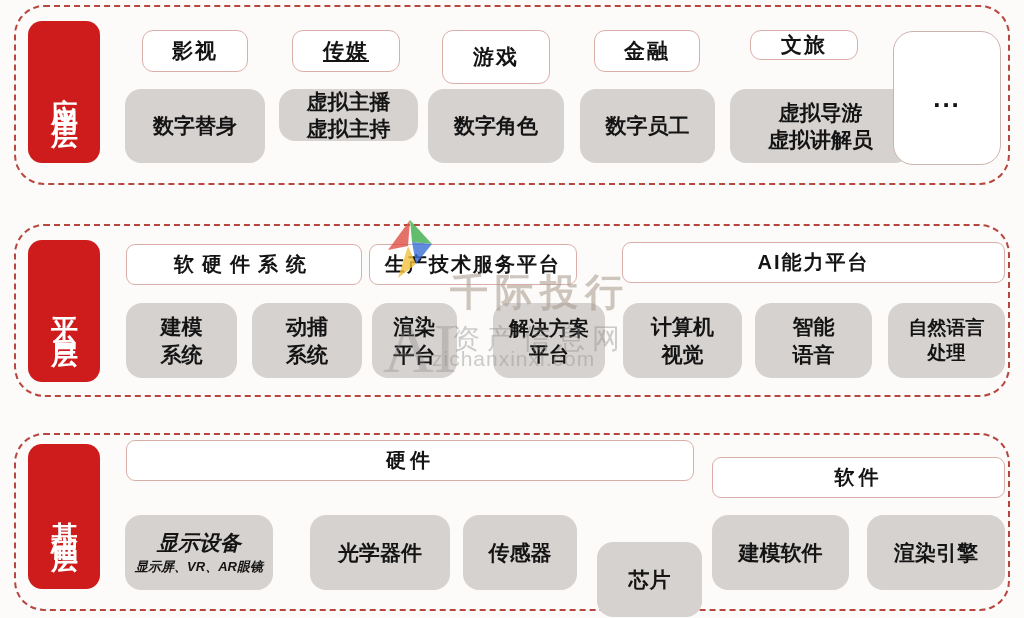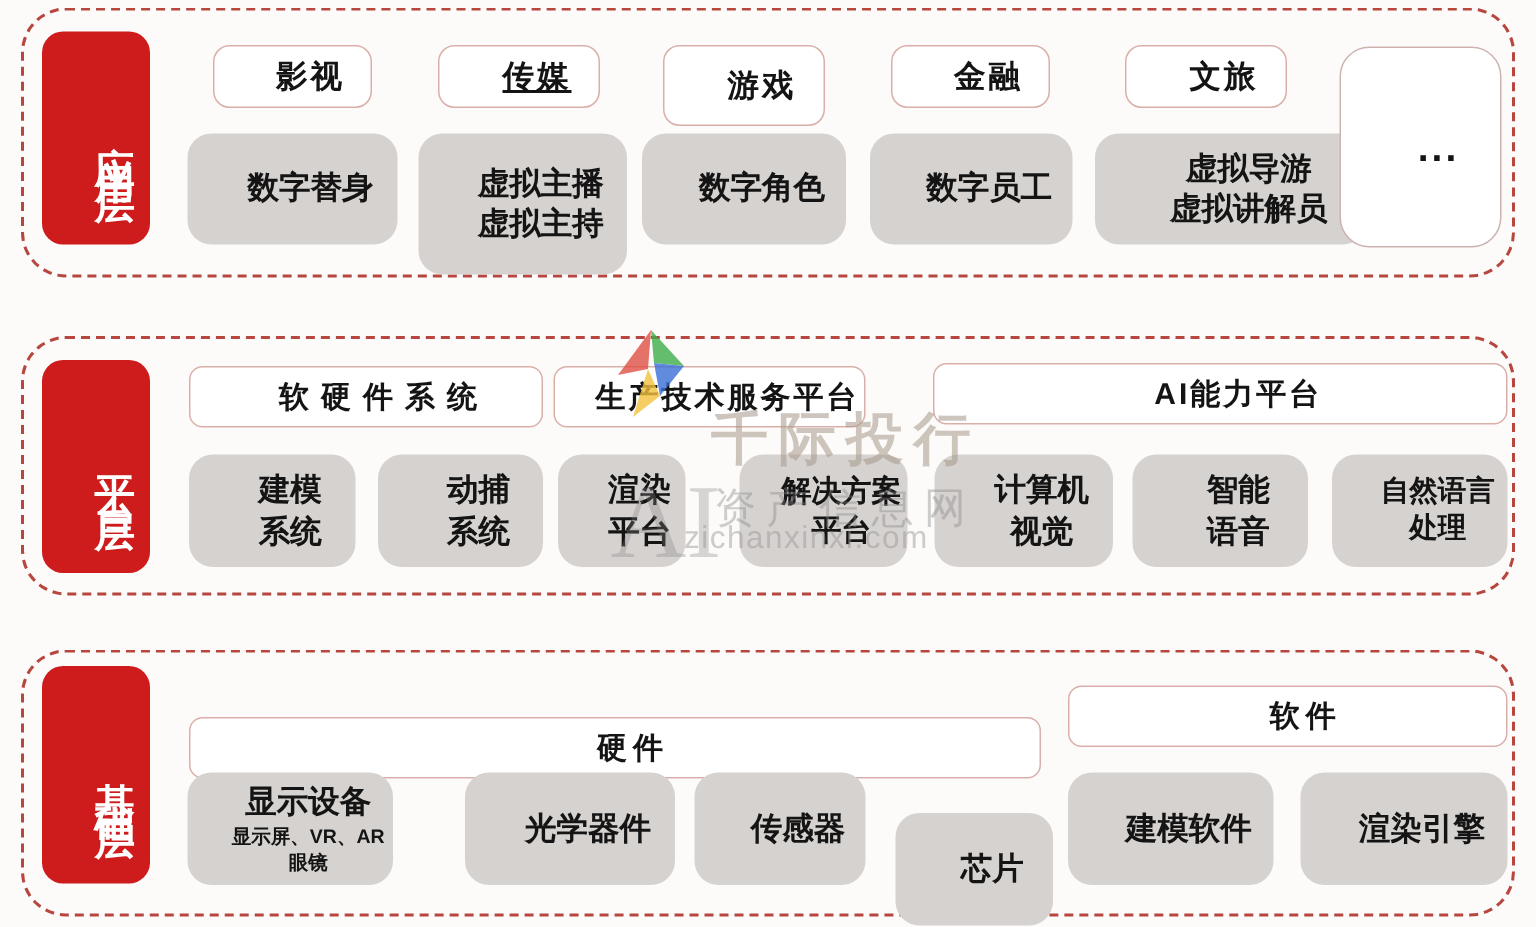--- a/index.html
+++ b/index.html
@@ -2,21 +2,21 @@
 <html><head>
 <meta charset="utf-8">
 <style>
   html,body{margin:0;padding:0;}
   body{
     width:1024px;height:618px;position:relative;overflow:hidden;
     background:#fcfbfa;
     font-family:"Liberation Sans","DejaVu Sans",sans-serif;
     color:#141414;
   }
-  .abs{position:absolute;box-sizing:border-box;padding-left:24px;}
+  .abs{position:absolute;box-sizing:border-box;}
   .section{
     border:2px dashed #b6463e;
     border-radius:30px;
     background:transparent;
   }
   .layer-label{
     background:#ce1b1c;
     border-radius:14px;
     display:flex;align-items:center;justify-content:center;
     z-index:2;
@@ -100,24 +100,24 @@
 <div class="abs section" style="left:14px;top:5px;width:996px;height:180px;"></div>
 
 <div class="abs layer-label" style="left:28px;top:21px;width:72px;height:142px;">
   <span>应用层</span>
 </div>
 
 <div class="abs cat" style="left:142px;top:30px;width:106px;height:42px;">影视</div>
 <div class="abs cat" style="left:292px;top:30px;width:108px;height:42px;text-decoration:underline;">传媒</div>
 <div class="abs cat" style="left:442px;top:30px;width:108px;height:54px;">游戏</div>
 <div class="abs cat" style="left:594px;top:30px;width:106px;height:42px;">金融</div>
-<div class="abs cat" style="left:750px;top:30px;width:108px;height:42px;">文旅</div>
+<div class="abs cat" style="left:750px;top:30px;width:108px;height:30px;">文旅</div>
 
 <div class="abs gbox" style="left:125px;top:89px;width:140px;height:74px;">数字替身</div>
-<div class="abs gbox" style="left:279px;top:89px;width:139px;height:94px;">虚拟主播
+<div class="abs gbox" style="left:279px;top:89px;width:139px;height:52px;">虚拟主播
 虚拟主持</div>
 <div class="abs gbox" style="left:428px;top:89px;width:136px;height:74px;">数字角色</div>
 <div class="abs gbox" style="left:580px;top:89px;width:135px;height:74px;">数字员工</div>
 <div class="abs gbox" style="left:730px;top:89px;width:181px;height:74px;">虚拟导游
 虚拟讲解员</div>
 <div class="abs morebox" style="left:893px;top:31px;width:108px;height:134px;">...</div>
 
 <div class="abs section" style="left:14px;top:224px;width:996px;height:173px;"></div>
 
 <div class="abs layer-label" style="left:28px;top:240px;width:72px;height:142px;">
@@ -142,24 +142,24 @@
 语音</div>
 <div class="abs gbox" style="left:888px;top:303px;width:117px;height:75px;font-size:19px;">自然语言
 处理</div>
 
 <div class="abs section" style="left:14px;top:433px;width:996px;height:178px;"></div>
 
 <div class="abs layer-label" style="left:28px;top:444px;width:72px;height:145px;">
   <span>基础层</span>
 </div>
 
-<div class="abs ghdr ls4" style="left:126px;top:478px;width:568px;height:41px;">硬件</div>
+<div class="abs ghdr ls4" style="left:126px;top:440px;width:568px;height:41px;">硬件</div>
 <div class="abs ghdr ls4" style="left:712px;top:457px;width:293px;height:41px;">软件</div>
 
-<div class="abs gbox" style="left:125px;top:515px;width:137px;height:75px;">
+<div class="abs gbox" style="left:125px;top:515px;width:148px;height:75px;font-style:italic;">
   <span>显示设备</span>
   <span class="sub">显示屏、VR、AR眼镜</span>
 </div>
 <div class="abs gbox" style="left:310px;top:515px;width:140px;height:75px;">光学器件</div>
 <div class="abs gbox" style="left:463px;top:515px;width:114px;height:75px;">传感器</div>
 <div class="abs gbox" style="left:597px;top:515px;width:105px;height:75px;margin-top:27px;">芯片</div>
 <div class="abs gbox" style="left:712px;top:515px;width:137px;height:75px;">建模软件</div>
 <div class="abs gbox" style="left:867px;top:515px;width:138px;height:75px;">渲染引擎</div>
 
 <div class="abs wm" style="left:386px;top:220px;width:48px;height:60px;opacity:0.8;">

